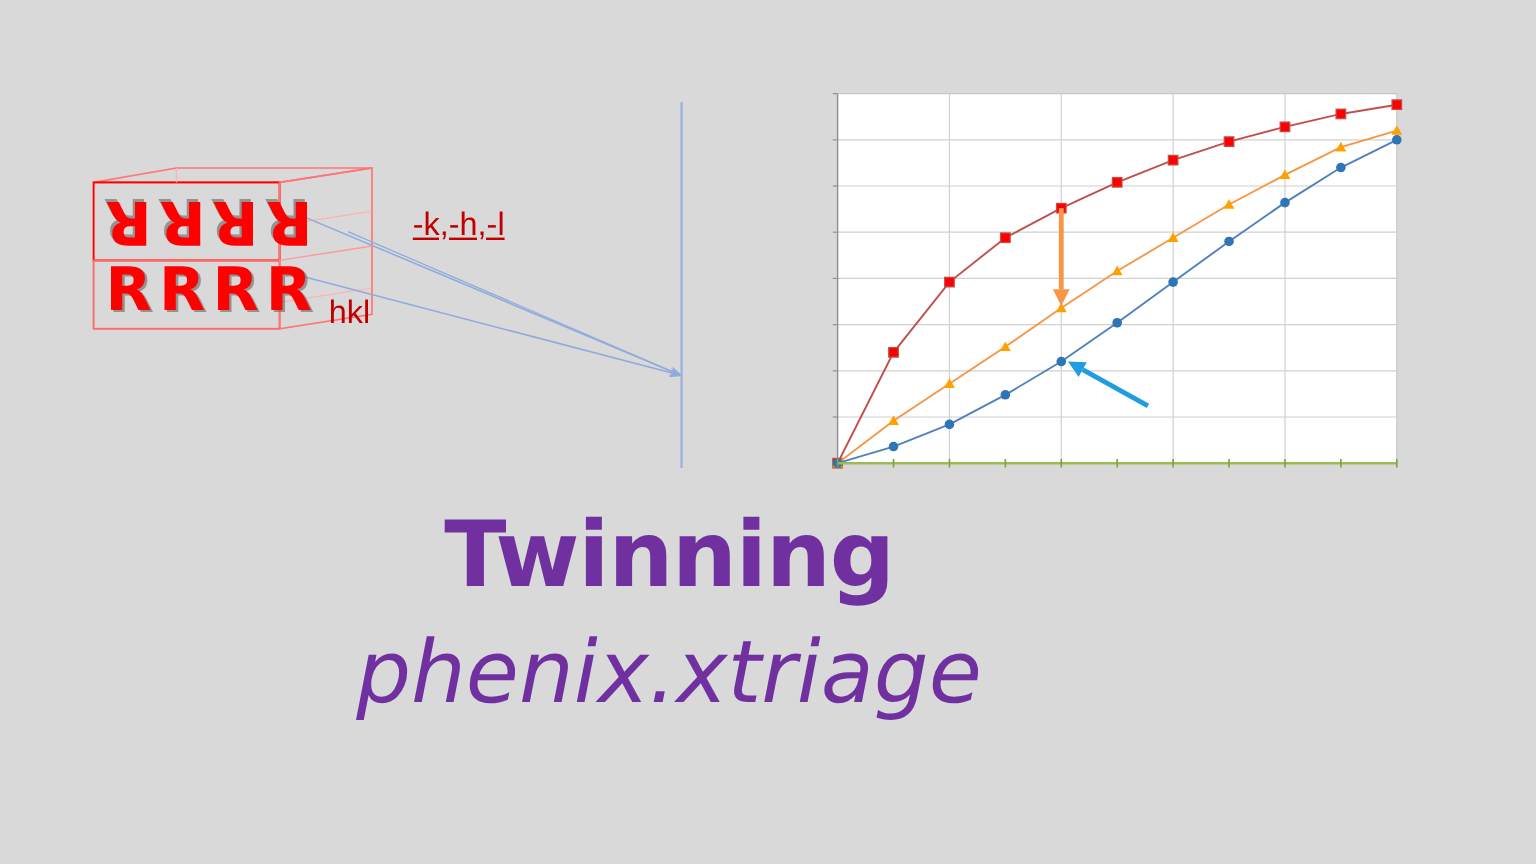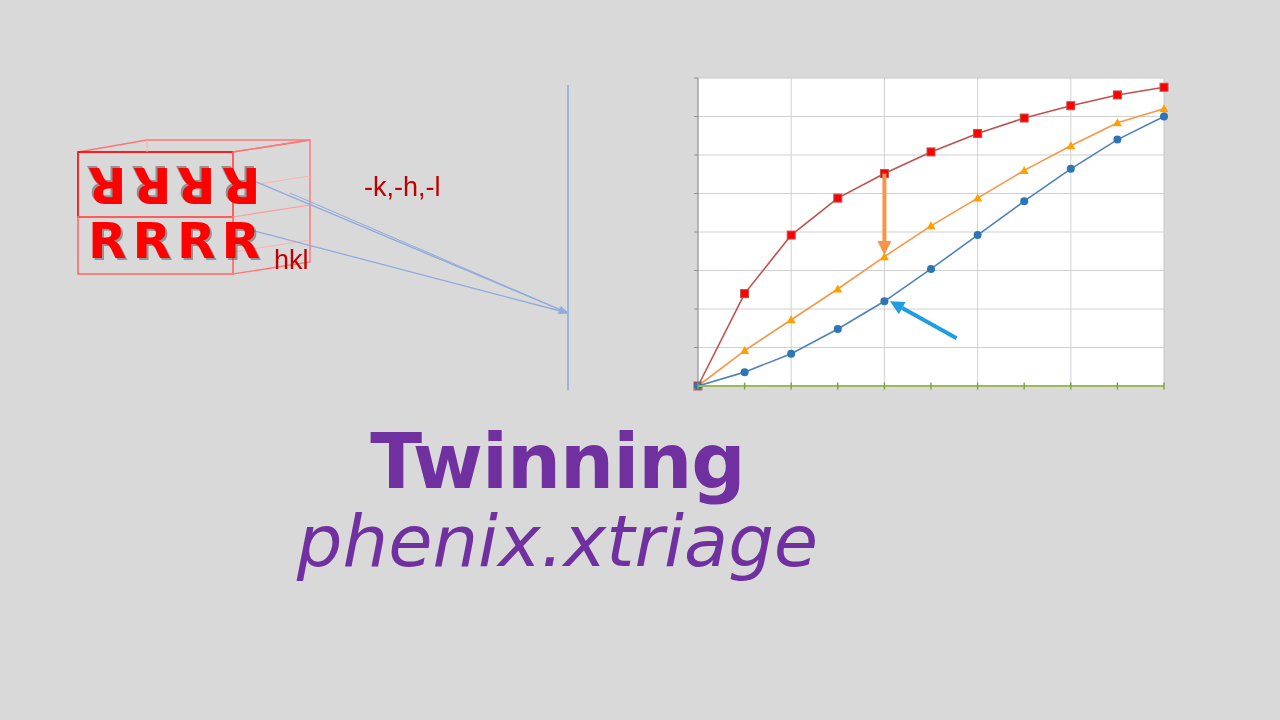--- a/index.html
+++ b/index.html
@@ -28,42 +28,42 @@
   .r-flip{transform:rotate(180deg);}
 
   .diag-label{
     position:absolute;
     color:#c00000;
     font-size:27px;
     font-family:"Liberation Sans", sans-serif;
     white-space:nowrap;
   }
   #label-hkl{left:274px;top:245px;}
-  #label-negk{left:364px;top:172px;}
+  #label-negk{left:344px;top:172px;text-decoration:underline;}
 
   
   #twin-chart{position:absolute;left:690px;top:70px;width:480px;height:330px;}
   #twin-chart svg{position:absolute;left:0;top:0;}
 
   
   #title-block{position:absolute;left:0;top:424px;width:1115px;text-align:center;}
   #slide-title{
     color:#7030a0;
     font-weight:bold;
     font-size:76px;
     line-height:1.0;
     letter-spacing:-1px;
     font-family:"DejaVu Sans", sans-serif;
   }
   #slide-subtitle{
     color:#7030a0;
     font-style:italic;
     font-size:72px;
     line-height:1.05;
-    margin-top:4px;
+    margin-top:23px;
     font-family:"DejaVu Sans", sans-serif;
   }
 </style>
 </head>
 <body>
 
 <div class="slide">
 
   <div id="twin-diagram">
 

